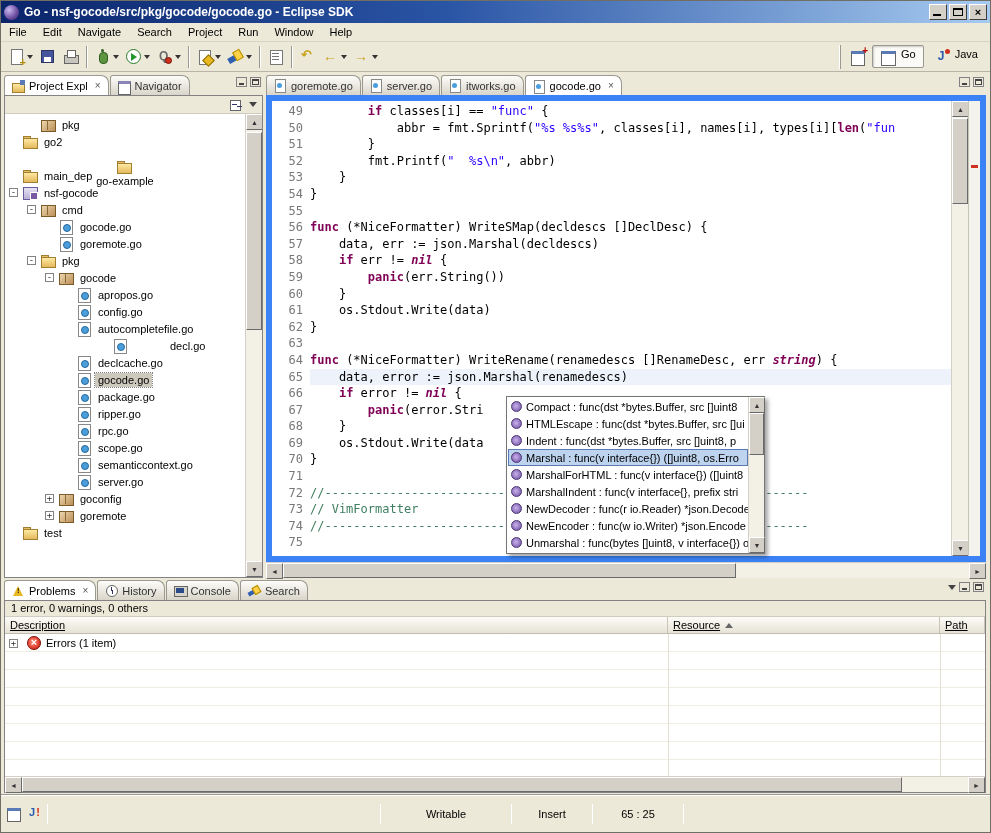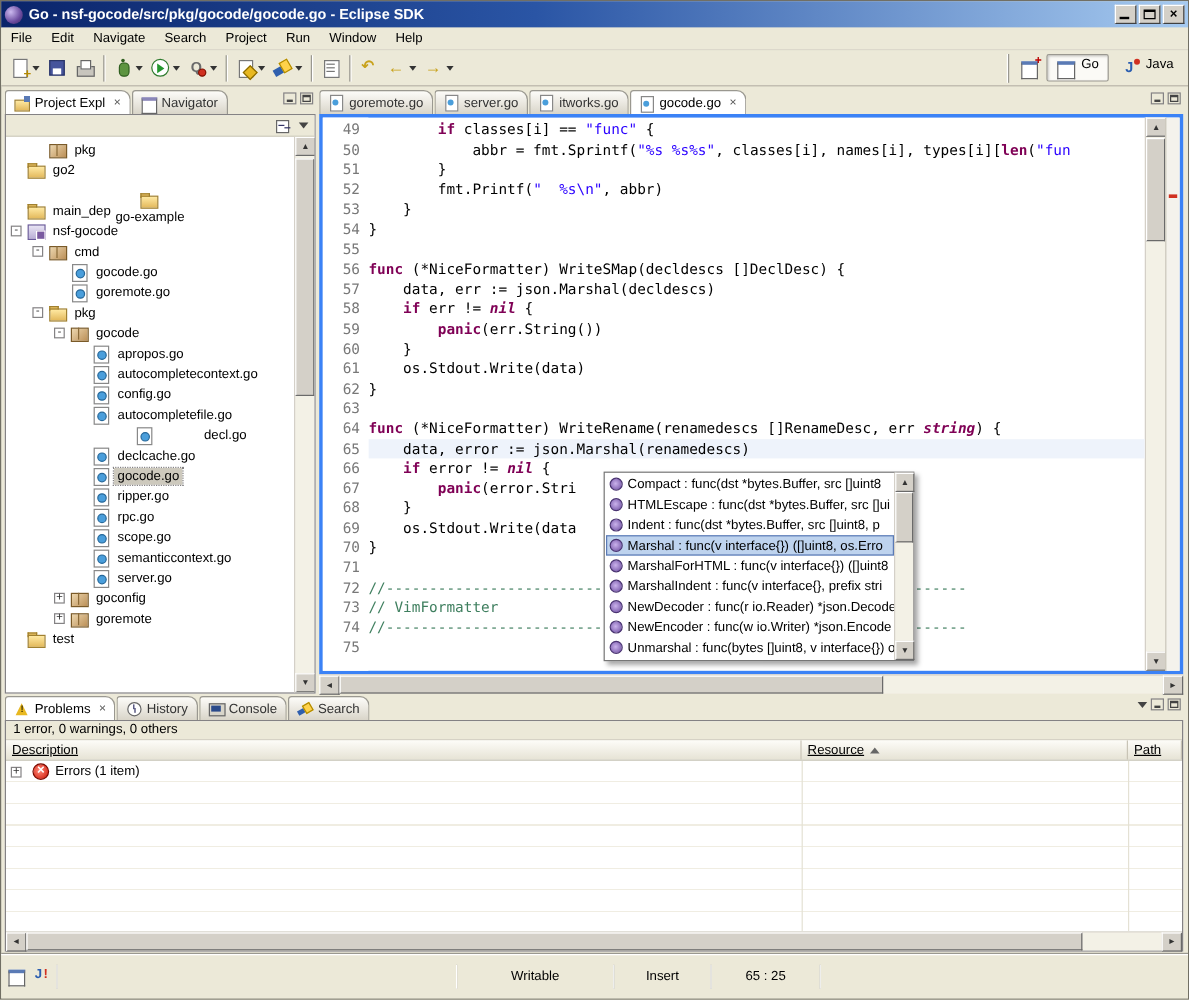--- a/index.html
+++ b/index.html
@@ -109,21 +109,21 @@
   .sbtrack{flex:1;position:relative;}
   .sbthumb{position:absolute;background:#d4d0c8;border:1px solid;border-color:#fff #6a6a6a #6a6a6a #fff;}
   .sbv .sbthumb{left:0;right:0;}
   .sbh .sbthumb{top:0;bottom:0;}
 
   
   .editorpane{position:absolute;left:265px;right:4px;top:2px;bottom:1px;}
   .etab-ico{width:13px;height:13px;position:relative;flex:none;}
   .etab-ico::before{content:"";position:absolute;left:1px;top:0;width:9px;height:12px;background:#fff;border:1px solid #888;}
   .etab-ico::after{content:"";position:absolute;left:3px;top:4px;width:5px;height:5px;border-radius:50%;background:#4a9edb;}
-  .ebody{position:absolute;top:21px;left:0;right:0;bottom:16px;border:3px solid #3b82f6;background:#fff;display:flex;position:absolute;}
+  .ebody{position:absolute;top:21px;left:0;right:0;bottom:16px;border:6px solid #3b82f6;background:#fff;display:flex;position:absolute;}
   .gutter{width:38px;flex:none;text-align:right;padding:2px 7px 0 0;color:#787878;font:12px/16.6px "DejaVu Sans Mono",monospace;background:#fff;}
   .codecol{flex:1;position:relative;overflow:hidden;padding-top:2px;font:12px/16.6px "DejaVu Sans Mono",monospace;white-space:pre;}
   .cline{height:16.6px;}
   .cline.curline{background:#eef3fb;}
   .seg-p{color:#000;}
   .seg-k{color:#7f0055;font-weight:bold;}
   .seg-s{color:#2a00ff;}
   .seg-c{color:#3f7f5f;}
   .seg-t{color:#7f0055;font-weight:bold;font-style:italic;}
   .overview{width:12px;flex:none;background:#f4f2ec;border-left:1px solid #c9c5b9;position:relative;}
@@ -354,25 +354,20 @@
                 <span class="tlabel">gocode</span>
               </div>
               <div class="trow" style="padding-left: 58px;">
                 <span class="toggle empty"></span>
                 <span class="fico f-gofile"></span>
                 <span class="tlabel">apropos.go</span>
               </div>
               <div class="trow" style="padding-left: 58px;">
                 <span class="toggle empty"></span>
                 <span class="fico f-gofile"></span>
-                <span class="tlabel">autocompletecontext.go</span>
-              </div>
-              <div class="trow" style="padding-left: 58px;">
-                <span class="toggle empty"></span>
-                <span class="fico f-gofile"></span>
                 <span class="tlabel">config.go</span>
               </div>
               <div class="trow" style="padding-left: 58px;">
                 <span class="toggle empty"></span>
                 <span class="fico f-gofile"></span>
                 <span class="tlabel">autocompletefile.go</span>
               </div>
               <div class="trow" style="padding-left: 58px; gap: 36px;">
                 <span class="toggle empty"></span>
                 <span class="fico f-gofile"></span>
@@ -380,20 +375,25 @@
               </div>
               <div class="trow" style="padding-left: 58px;">
                 <span class="toggle empty"></span>
                 <span class="fico f-gofile"></span>
                 <span class="tlabel">declcache.go</span>
               </div>
               <div class="trow sel" style="padding-left: 58px;">
                 <span class="toggle empty"></span>
                 <span class="fico f-gofile"></span>
                 <span class="tlabel">gocode.go</span>
+              </div>
+              <div class="trow" style="padding-left: 58px;">
+                <span class="toggle empty"></span>
+                <span class="fico f-gofile"></span>
+                <span class="tlabel">package.go</span>
               </div>
               <div class="trow" style="padding-left: 58px;">
                 <span class="toggle empty"></span>
                 <span class="fico f-gofile"></span>
                 <span class="tlabel">ripper.go</span>
               </div>
               <div class="trow" style="padding-left: 58px;">
                 <span class="toggle empty"></span>
                 <span class="fico f-gofile"></span>
                 <span class="tlabel">rpc.go</span>

